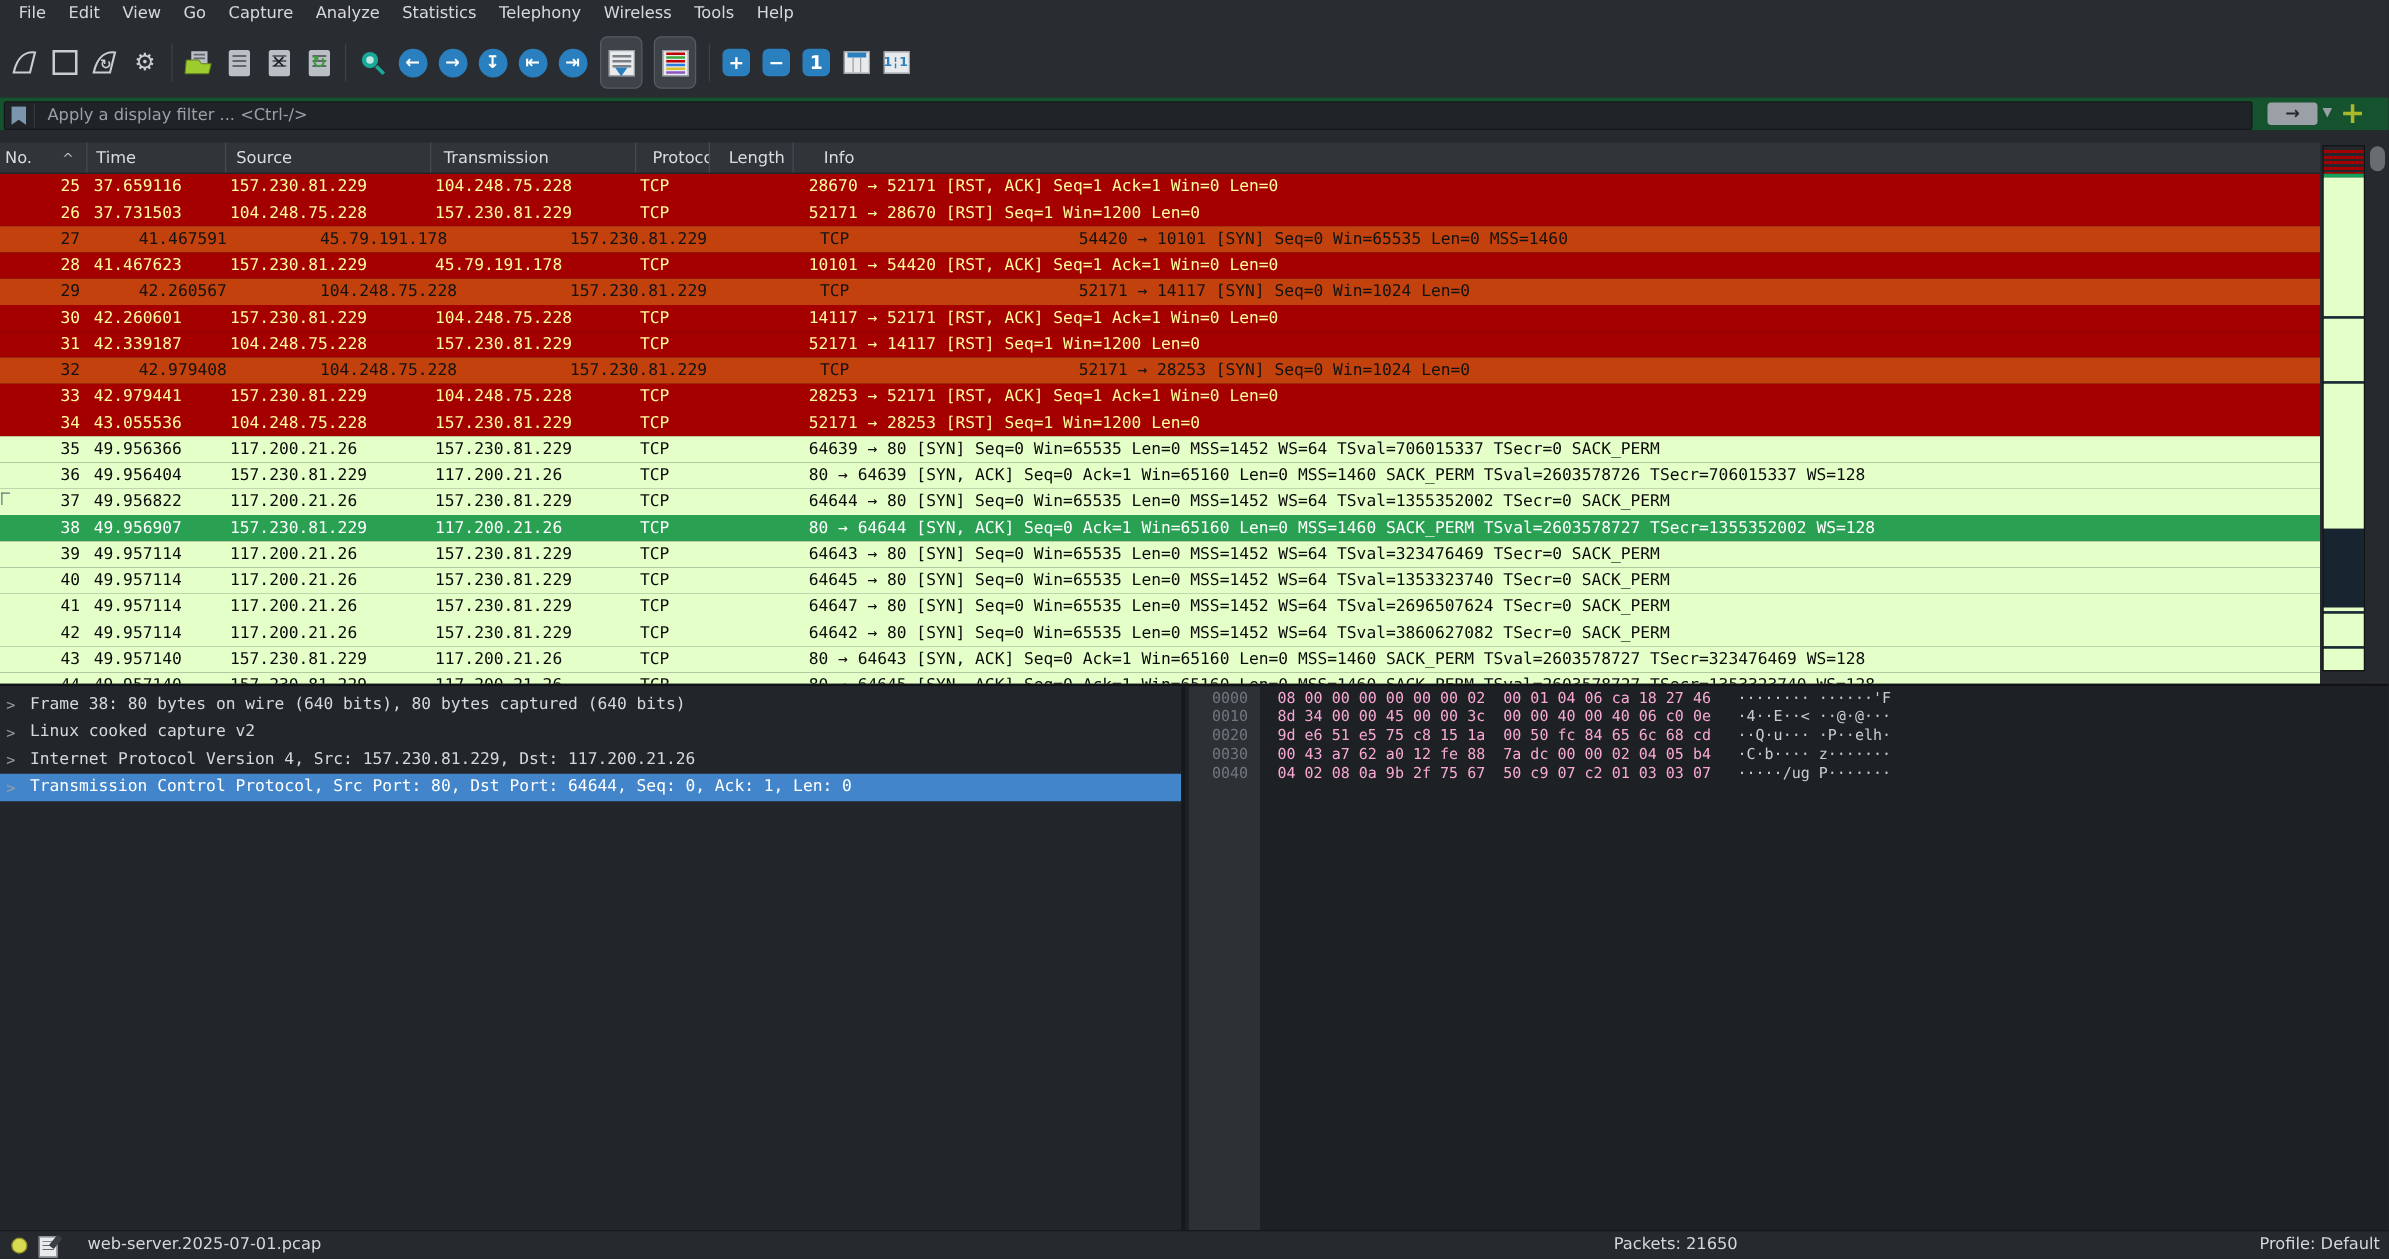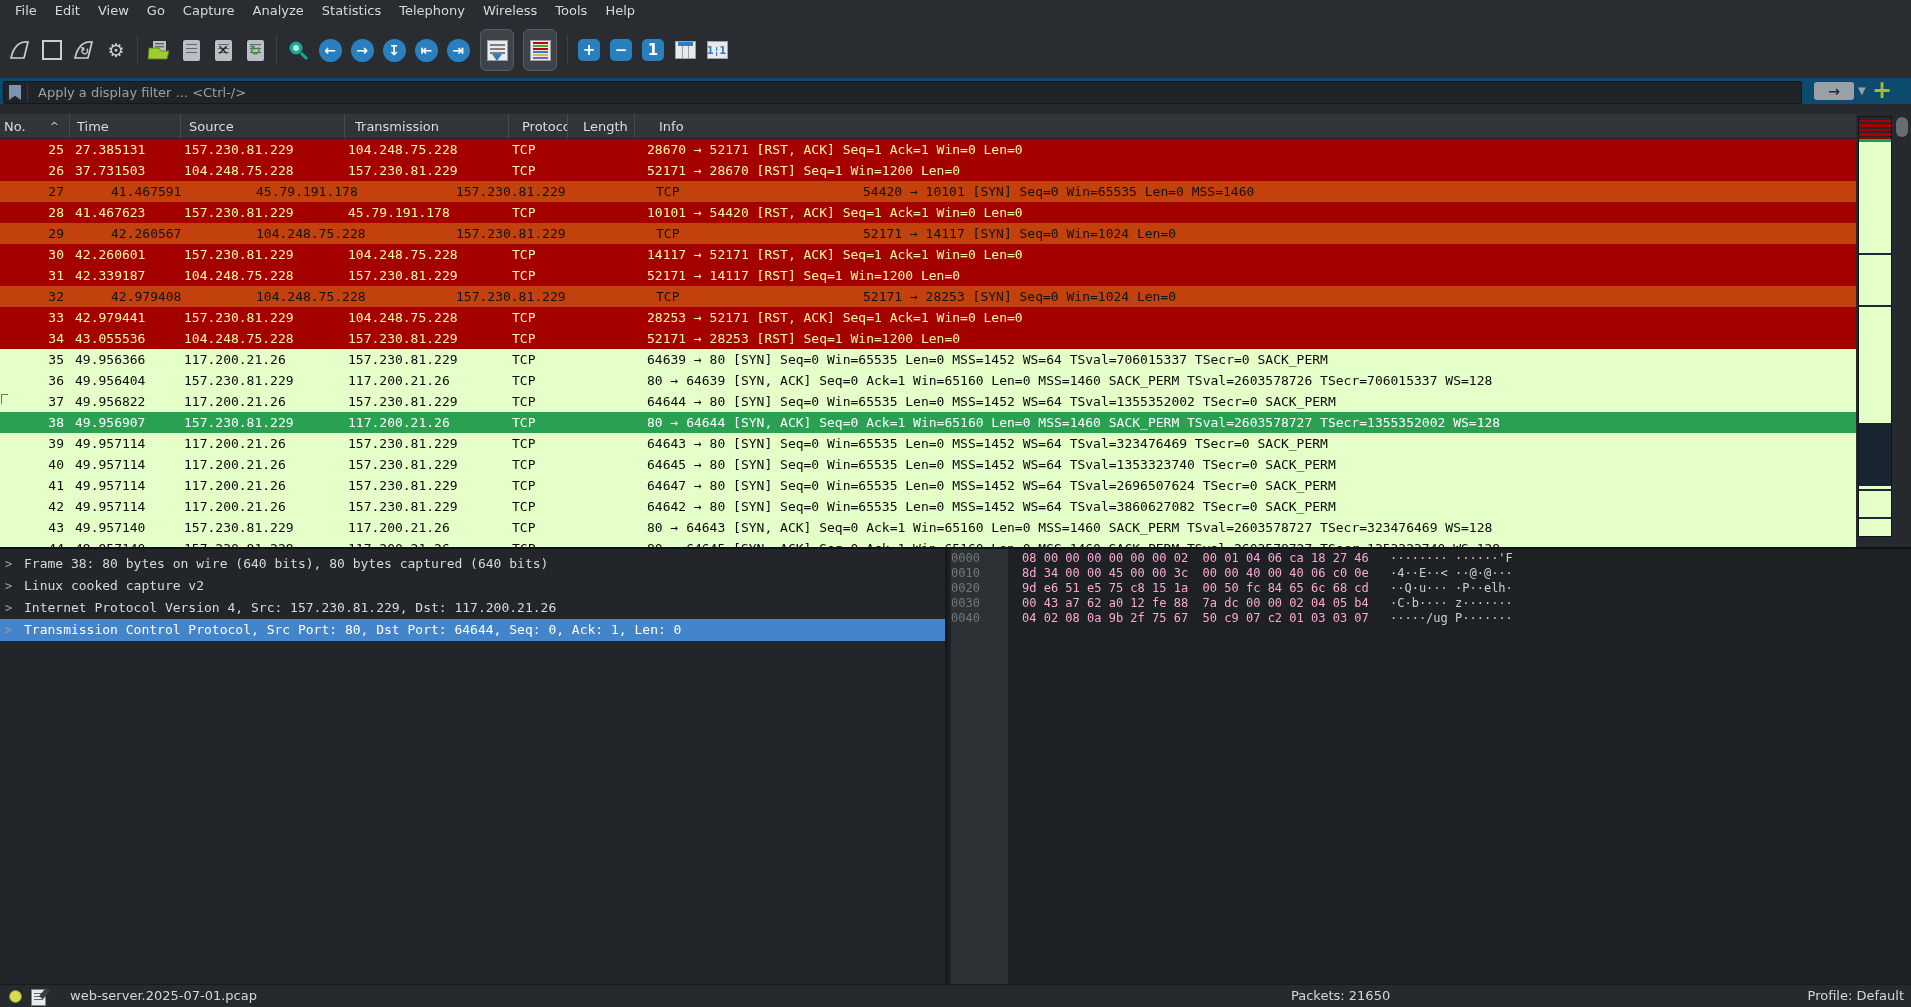--- a/index.html
+++ b/index.html
@@ -25,21 +25,21 @@
   .glyph{color:#c9ced3;font-size:19px;}
   .doc{width:17px;height:21px;background:#b9bfc5;border-radius:2px;position:relative;}
   .doc .lines{position:absolute;left:3px;right:3px;top:4px;height:12px;
       background:repeating-linear-gradient(180deg,#60666c 0 1.5px,transparent 1.5px 4px);}
   .doc .ovl{position:absolute;inset:0;display:flex;align-items:center;justify-content:center;
             font-size:14px;font-weight:bold;}
   .whitecard{width:19px;height:19px;background:#e8eaec;border:1px solid #9ba1a7;position:relative;}
   .whitecard .l{position:absolute;left:2px;right:2px;height:2px;}
 
   
-  .filterbar{position:absolute;left:0;top:78px;width:1911px;height:26px;background:#0c4a6e;
+  .filterbar{position:absolute;left:0;top:78px;width:1911px;height:26px;background:#14532d;
              display:flex;align-items:center;}
   .filter-input{position:absolute;left:3px;top:3px;width:1797px;height:21px;background:#202428;
                 border:1px solid #15181b;border-radius:2px;display:flex;align-items:center;}
   .bookmark{width:12px;height:15px;margin:0 6px 0 5px;background:#7a95ad;
             clip-path:polygon(0 0,100% 0,100% 100%,50% 72%,0 100%);}
   .finsep{width:1px;height:19px;background:#33383d;margin-right:10px;}
   .fplaceholder{color:#9aa0a6;font-size:13px;}
   .apply-btn{position:absolute;left:1814px;top:4px;width:40px;height:18px;background:#9aa0a6;border-radius:3px;
              color:#26292d;font-weight:bold;font-size:14px;display:flex;align-items:center;justify-content:center;line-height:1;}
   .fcaret{position:absolute;left:1858px;top:7px;color:#9aa0a6;font-size:10px;}
@@ -77,21 +77,21 @@
   .splitter-h{position:absolute;left:0;top:547px;width:1911px;height:2px;background:#101214;}
   .details{position:absolute;left:0;top:549px;width:945px;height:435px;background:#22262a;overflow:hidden;padding-top:4px;}
   .dline{height:22px;line-height:22px;color:#d6d9dc;font-family:"DejaVu Sans Mono",monospace;font-size:13px;
          white-space:nowrap;position:relative;padding-left:24px;}
   .dline .chev{position:absolute;left:5px;top:0;color:#9aa0a5;font-size:12px;}
   .dsel{background:#4285ca;color:#ffffff;}
   .vdivider{position:absolute;left:945px;top:549px;width:3px;height:435px;background:#16191b;}
   .hexpane{position:absolute;left:948px;top:549px;width:963px;height:435px;background:#1d2124;overflow:hidden;}
   .hexgutter{position:absolute;left:3px;top:0;width:57px;height:435px;background:#2c3135;}
   .hrow{position:relative;height:15px;line-height:15px;font-family:"DejaVu Sans Mono",monospace;font-size:12px;white-space:pre;}
-  .hrow .off{position:absolute;left:3px;width:66px;color:#71777c;}
+  .hrow .off{position:absolute;left:3px;width:66px;text-align:center;color:#71777c;}
   .hrow .hx{position:absolute;left:74px;color:#f9a8d4;}
   .hrow .asc{position:absolute;left:442px;color:#c9ced2;}
   .hexrows{padding-top:2px;}
 
   
   .statusbar{position:absolute;left:0;top:984px;width:1911px;height:23px;background:#26292d;border-top:1px solid #17191b;
              color:#d4d7da;font-size:13px;}
   .expert-dot{position:absolute;left:9px;top:5px;width:13px;height:13px;border-radius:50%;
               background:#d8da52;border:1px solid #8a8c2a;box-sizing:border-box;}
   .noteicon{position:absolute;left:31px;top:4px;width:13px;height:15px;background:#e8eaec;border:1px solid #7e848a;}
@@ -272,21 +272,21 @@
       <div class="hcell" style="width: 67px; padding-left: 15px;">
         <span>Length</span>
       </div>
       <div class="hcell" style="width: auto; flex: 1 1 0%; border-right: none; padding-left: 24px; text-align: center;">
         <span>Info</span>
       </div>
     </div>
   <div class="rows" id="rows">
       <div class="prow row-red">
         <div class="pc c-no">25</div>
-        <div class="pc c-time">27.385131</div>
+        <div class="pc c-time">37.659116</div>
         <div class="pc c-src">157.230.81.229</div>
         <div class="pc c-dst">104.248.75.228</div>
         <div class="pc c-proto">TCP</div>
         <div class="pc c-len">60</div>
         <div class="pc c-info">28670 → 52171 [RST, ACK] Seq=1 Ack=1 Win=0 Len=0</div>
       </div>
       <div class="prow row-red">
         <div class="pc c-no">26</div>
         <div class="pc c-time">37.731503</div>
         <div class="pc c-src">104.248.75.228</div>

